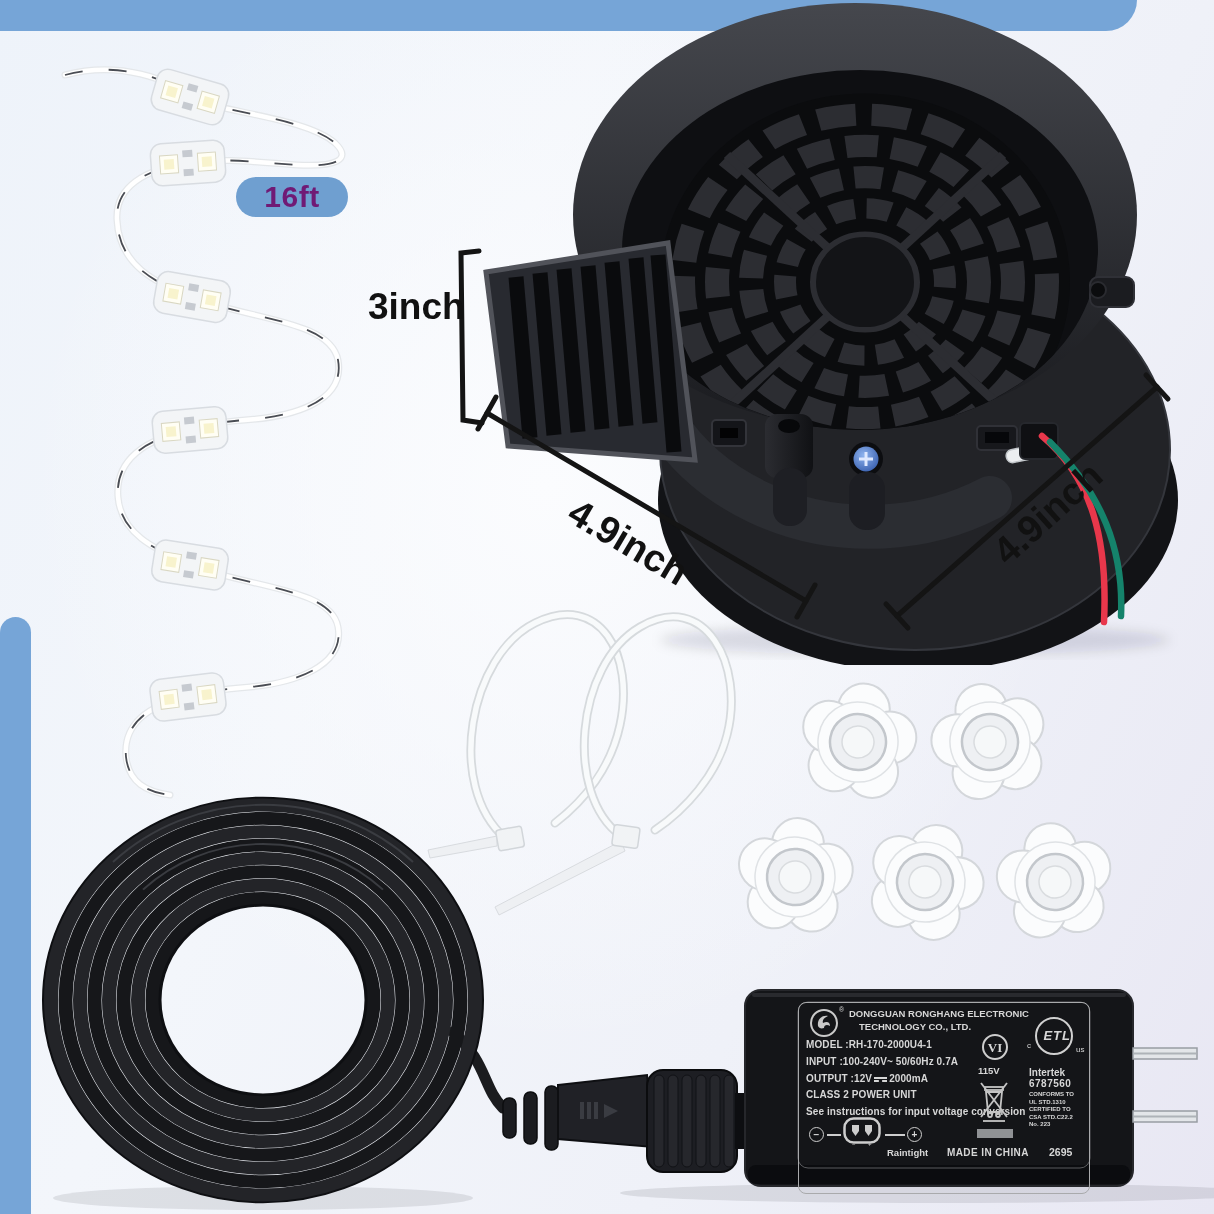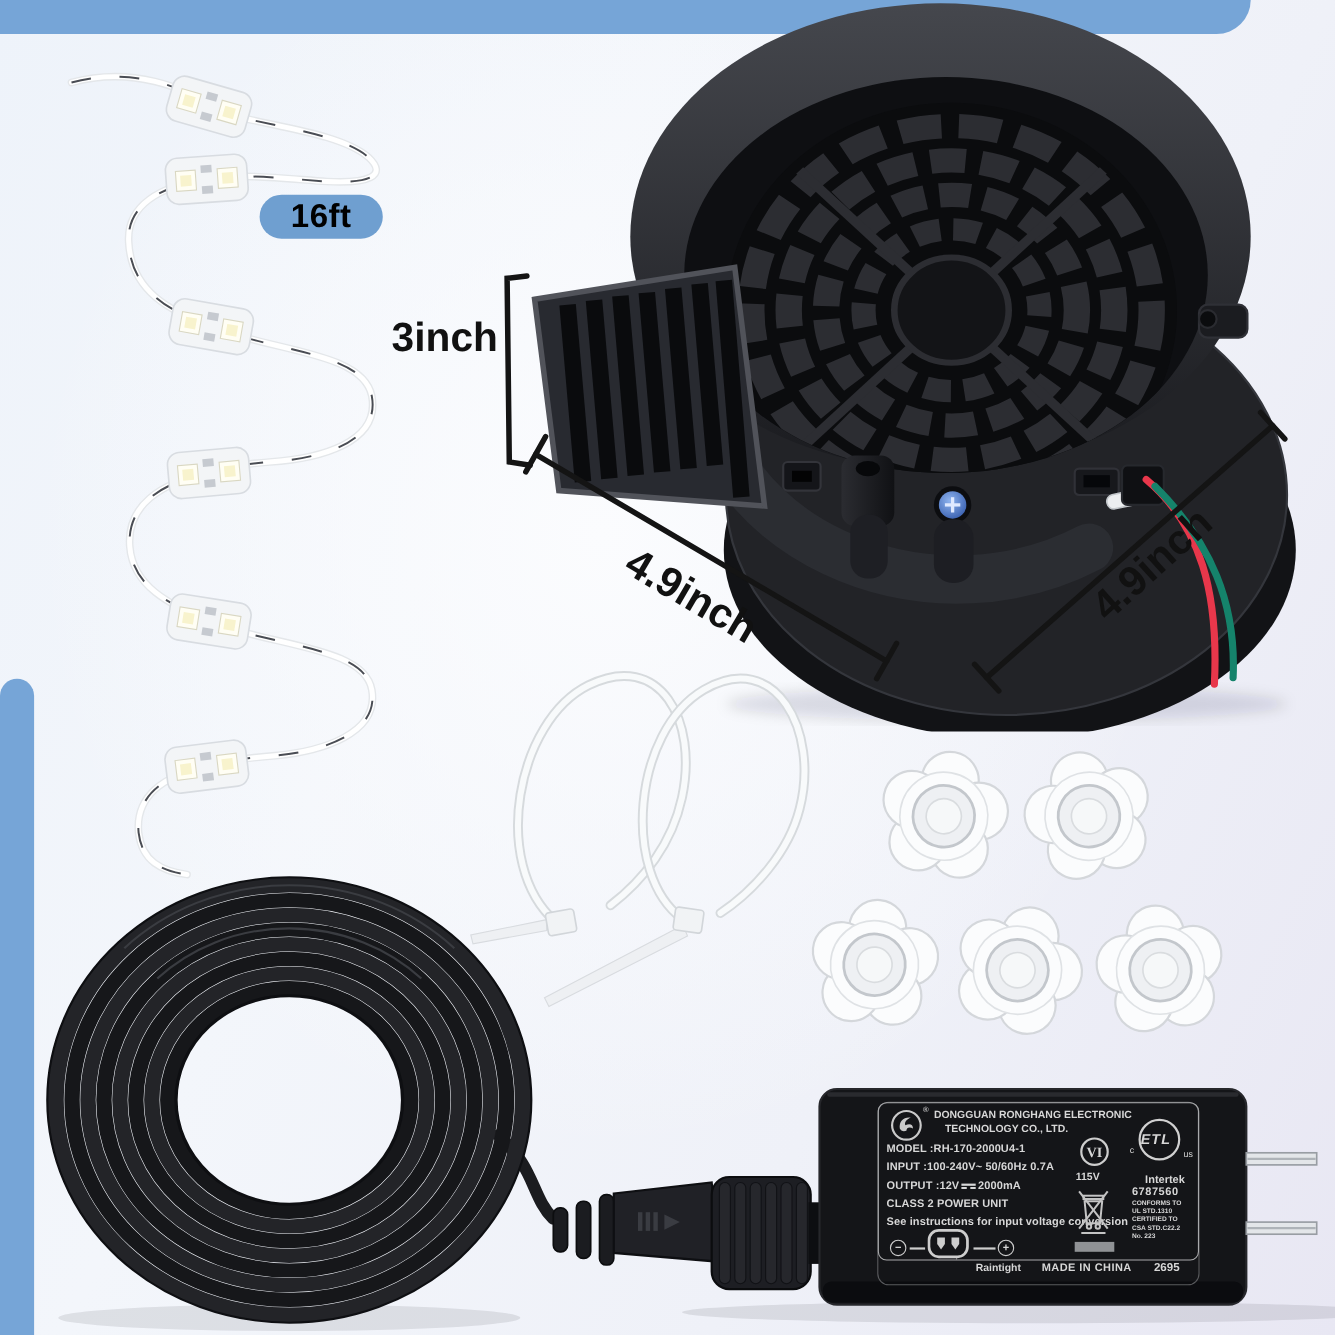--- a/index.html
+++ b/index.html
@@ -9,29 +9,29 @@
     font-family:"Liberation Sans", sans-serif;
     background:
       radial-gradient(ellipse at 45% 40%, #fbfcfe 0%, rgba(251,252,254,0) 55%),
       linear-gradient(115deg,#eef3fa 0%,#f3f6fb 35%,#eff1f8 68%,#e8e7f3 100%);
   }
   .abs{position:absolute;}
   .top-band{left:0;top:0;width:1137px;height:31px;background:#76a5d7;border-radius:0 0 42px 0;}
   .left-band{left:0;top:617px;width:31px;height:597px;background:#76a5d7;border-radius:18px 18px 0 0;}
   .length-badge{
     left:236px;top:177px;width:112px;height:40px;border-radius:20px;background:#6f9fd0;
-    color:#000000;font-weight:bold;font-size:30px;text-align:center;line-height:40px;letter-spacing:0.5px;
+    color:#701a75;font-weight:bold;font-size:30px;text-align:center;line-height:40px;letter-spacing:0.5px;
   }
   .dim-text{color:#111111;font-weight:bold;}
-  .dim-h{left:356px;top:286px;font-size:37px;}
+  .dim-h{left:368px;top:286px;font-size:37px;}
   .dim-w{left:528px;top:521px;width:200px;text-align:center;font-size:38px;transform:rotate(30.5deg);}
   .dim-d{left:948px;top:492px;width:200px;text-align:center;font-size:38px;transform:rotate(-42deg);}
   
   .adapter-label{
-    left:798px;top:1002px;width:292px;height:144px;border:1px solid #a9aaac;border-radius:8px;
+    left:798px;top:1002px;width:292px;height:192px;border:1px solid #a9aaac;border-radius:8px;
     color:#d7d7d7;
     padding-left:40px;
   }
   .adapter-label .row{position:absolute;left:7px;font-weight:bold;font-size:10px;white-space:nowrap;letter-spacing:0.1px;}
   .r-model{top:36px;} .r-input{top:53px;} .r-output{top:70px;} .r-class{top:86px;}
   .r-note{top:103px;font-size:7.5px;font-weight:normal;}
   .brand1{position:absolute;left:50px;top:5px;font-size:9.5px;font-weight:bold;white-space:nowrap;}
   .brand2{position:absolute;left:60px;top:18px;font-size:9.5px;font-weight:bold;white-space:nowrap;}
   .regmark{position:absolute;left:40px;top:3px;font-size:7px;}
   .dc-sym{display:inline-block;width:13px;height:5px;border-top:2px solid #d7d7d7;border-bottom:2px dashed #d7d7d7;margin:0 2px;}
@@ -41,23 +41,23 @@
   .pol-dash{position:absolute;height:2px;background:#cdcdcd;top:131px;}
   .pd1{left:28px;width:14px;} .pd2{left:86px;width:20px;}
   .pin-sign{position:absolute;font-size:6px;color:#cdcdcd;top:138px;}
   .raintight{position:absolute;left:88px;top:144px;font-size:9.5px;font-weight:bold;}
   .madein{position:absolute;left:148px;top:144px;font-size:10px;font-weight:bold;letter-spacing:0.4px;}
   .datecode{position:absolute;left:250px;top:143px;font-size:10.5px;font-weight:bold;}
   .vi-circle{position:absolute;left:183px;top:31px;width:26px;height:26px;border:2px solid #cdcdcd;border-radius:50%;
     text-align:center;font-family:"Liberation Serif",serif;font-weight:bold;font-size:13px;line-height:23px;}
   .vi-volt{position:absolute;left:179px;top:62px;width:34px;text-align:left;font-size:9.5px;font-weight:bold;}
   .etl-circle{position:absolute;left:236px;top:14px;width:38px;height:38px;border:2.5px solid #d0d0d0;border-radius:50%;
-    text-align:left;font-style:italic;font-weight:bold;font-size:13px;line-height:33px;letter-spacing:1px;}
+    text-align:right;font-style:italic;font-weight:bold;font-size:13px;line-height:33px;letter-spacing:1px;}
   .etl-c{position:absolute;left:228px;top:38px;font-size:8px;} .etl-us{position:absolute;left:277px;top:42px;font-size:8px;}
-  .intertek{position:absolute;left:230px;top:64px;font-size:10px;font-weight:bold;margin-left:12px;}
+  .intertek{position:absolute;left:230px;top:64px;font-size:10px;font-weight:bold;}
   .intertek-num{position:absolute;left:230px;top:75px;font-size:10px;font-weight:bold;letter-spacing:0.5px;}
   .cert{position:absolute;left:230px;width:60px;font-size:6px;font-weight:bold;line-height:7.2px;white-space:nowrap;}
   .sticker{position:absolute;left:178px;top:126px;width:36px;height:9px;background:#909295;}
   .weee{position:absolute;left:178px;top:78px;}
   .logo-wrap{position:absolute;left:10px;top:5px;width:30px;height:30px;}
 </style>
 </head>
 <body>
 
 <div class="canvas">

